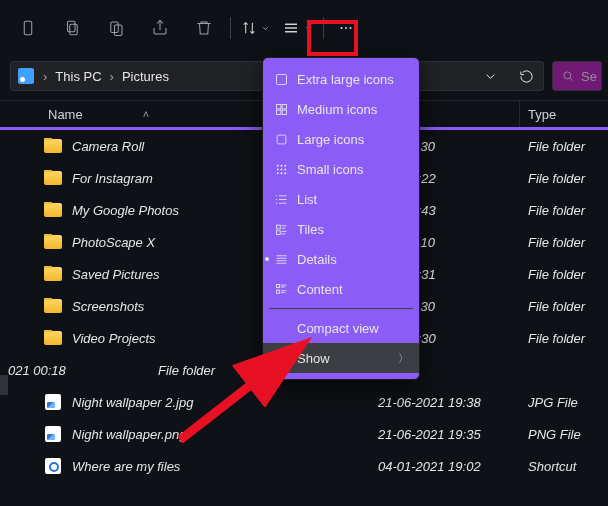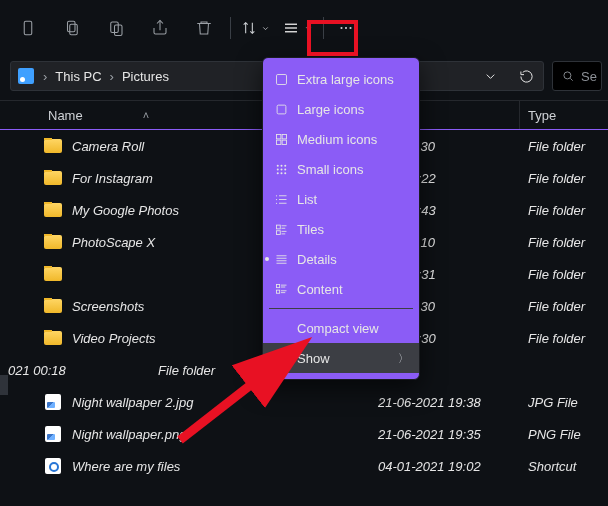--- a/index.html
+++ b/index.html
@@ -58,36 +58,36 @@
   .addrbar .chev-right { color: #9ba0a6; padding: 0 2px; }
   .addrbar .spacer { flex: 1; }
   .rbtn {
     width: 30px; height: 28px;
     display: flex; align-items: center; justify-content: center;
     color: #e6e6e6;
   }
   .rbtn svg { width: 15px; height: 15px; stroke: #e6e6e6; fill: none; stroke-width: 1.6; }
   .searchbox {
     width: 50px; height: 30px;
-    background: #000000;
+    background: #701a75;
     border: 1px solid #2e3238;
     border-radius: 3px;
     display: flex; align-items: center;
     padding-left: 8px;
     gap: 6px;
     overflow: hidden;
     color: #8c9096;
   }
   .searchbox svg { width: 14px; height: 14px; stroke: #8c9096; fill: none; stroke-width: 1.6; }
   
   .listhead {
     display: flex; align-items: flex-start;
     height: 30px;
     border-top: 1px solid #25282d;
-    border-bottom: 1px solid #8b5cf6;
+    border-bottom: 3px solid #8b5cf6;
     margin-top: 4px;
   }
   .listhead .hcell {
     display: flex; align-items: center;
     color: #cfd2d6;
     padding: 0 8px;
     height: 100%;
     border-right: 1px solid #25282d;
     position: relative;
   }
@@ -317,20 +317,21 @@
         <span>PhotoScape X</span>
       </div>
       <div class="fcell date">021 11:10</div>
       <div class="fcell type">File folder</div>
     </div>
     <div class="filerow">
       <div class="fcell name">
         <span class="ficon">
           <span class="folder-icon"></span>
         </span>
+        <span>Saved Pictures</span>
       </div>
       <div class="fcell date">021 16:31</div>
       <div class="fcell type">File folder</div>
     </div>
     <div class="filerow">
       <div class="fcell name">
         <span class="ficon">
           <span class="folder-icon"></span>
         </span>
         <span>Screenshots</span>
@@ -387,39 +388,39 @@
 <div style="position:absolute; left:0; top:375px; width:8px; height:20px; background:#2f333a;"></div>
 
 <div class="dropdown">
   <div class="ditem">
     <span class="dicon">
         <svg viewBox="0 0 24 24">
           <rect x="4" y="4" width="16" height="16" rx="2"></rect>
         </svg>
       </span>
     <span>Extra large icons</span>
-  </div>
-  <div class="ditem">
-    <span class="dicon">
-        <svg viewBox="0 0 24 24">
-          <rect x="5" y="5" width="14" height="14" rx="2"></rect>
-        </svg>
-      </span>
-    <span>Large icons</span>
   </div>
   <div class="ditem">
     <span class="dicon">
         <svg viewBox="0 0 24 24">
           <rect x="4" y="4" width="7" height="7"></rect>
           <rect x="13" y="4" width="7" height="7"></rect>
           <rect x="4" y="13" width="7" height="7"></rect>
           <rect x="13" y="13" width="7" height="7"></rect>
         </svg>
       </span>
     <span>Medium icons</span>
+  </div>
+  <div class="ditem">
+    <span class="dicon">
+        <svg viewBox="0 0 24 24">
+          <rect x="5" y="5" width="14" height="14" rx="2"></rect>
+        </svg>
+      </span>
+    <span>Large icons</span>
   </div>
   <div class="ditem">
     <span class="dicon">
         <svg viewBox="0 0 24 24">
           <circle cx="6" cy="6" r="1.6" fill="#e6e6e6" stroke="none"></circle>
           <circle cx="12" cy="6" r="1.6" fill="#e6e6e6" stroke="none"></circle>
           <circle cx="18" cy="6" r="1.6" fill="#e6e6e6" stroke="none"></circle>
           <circle cx="6" cy="12" r="1.6" fill="#e6e6e6" stroke="none"></circle>
           <circle cx="12" cy="12" r="1.6" fill="#e6e6e6" stroke="none"></circle>
           <circle cx="18" cy="12" r="1.6" fill="#e6e6e6" stroke="none"></circle>

